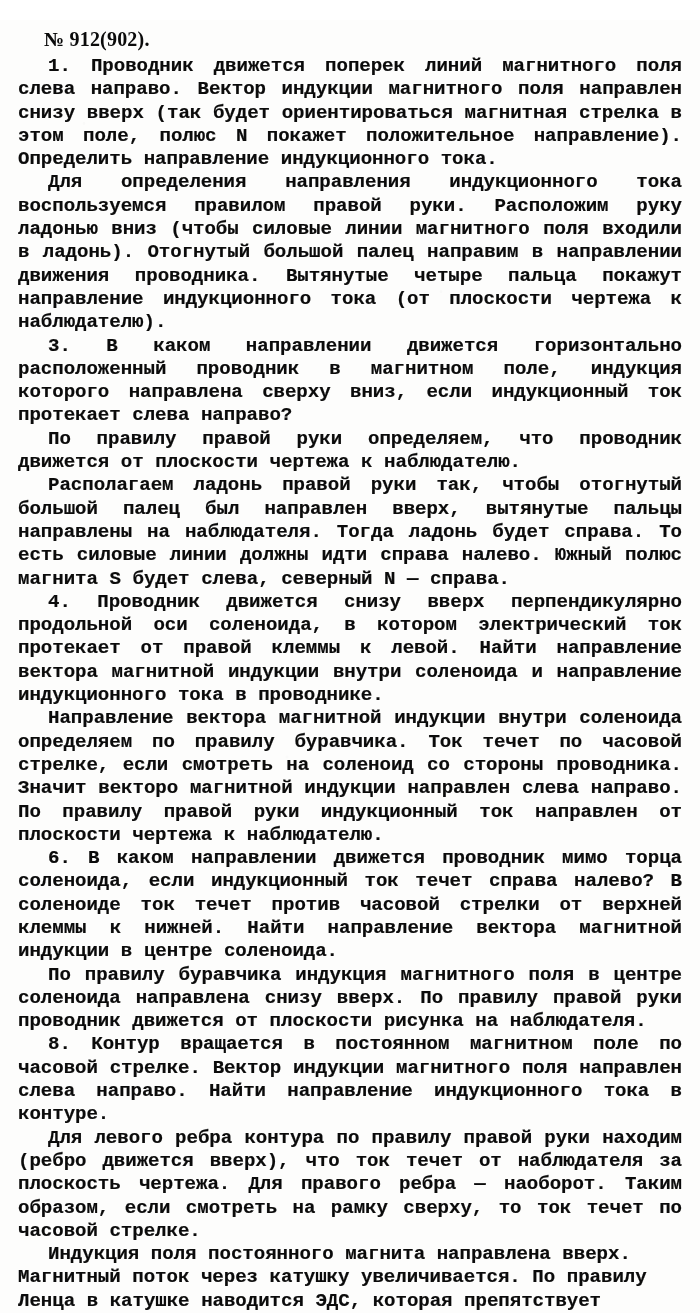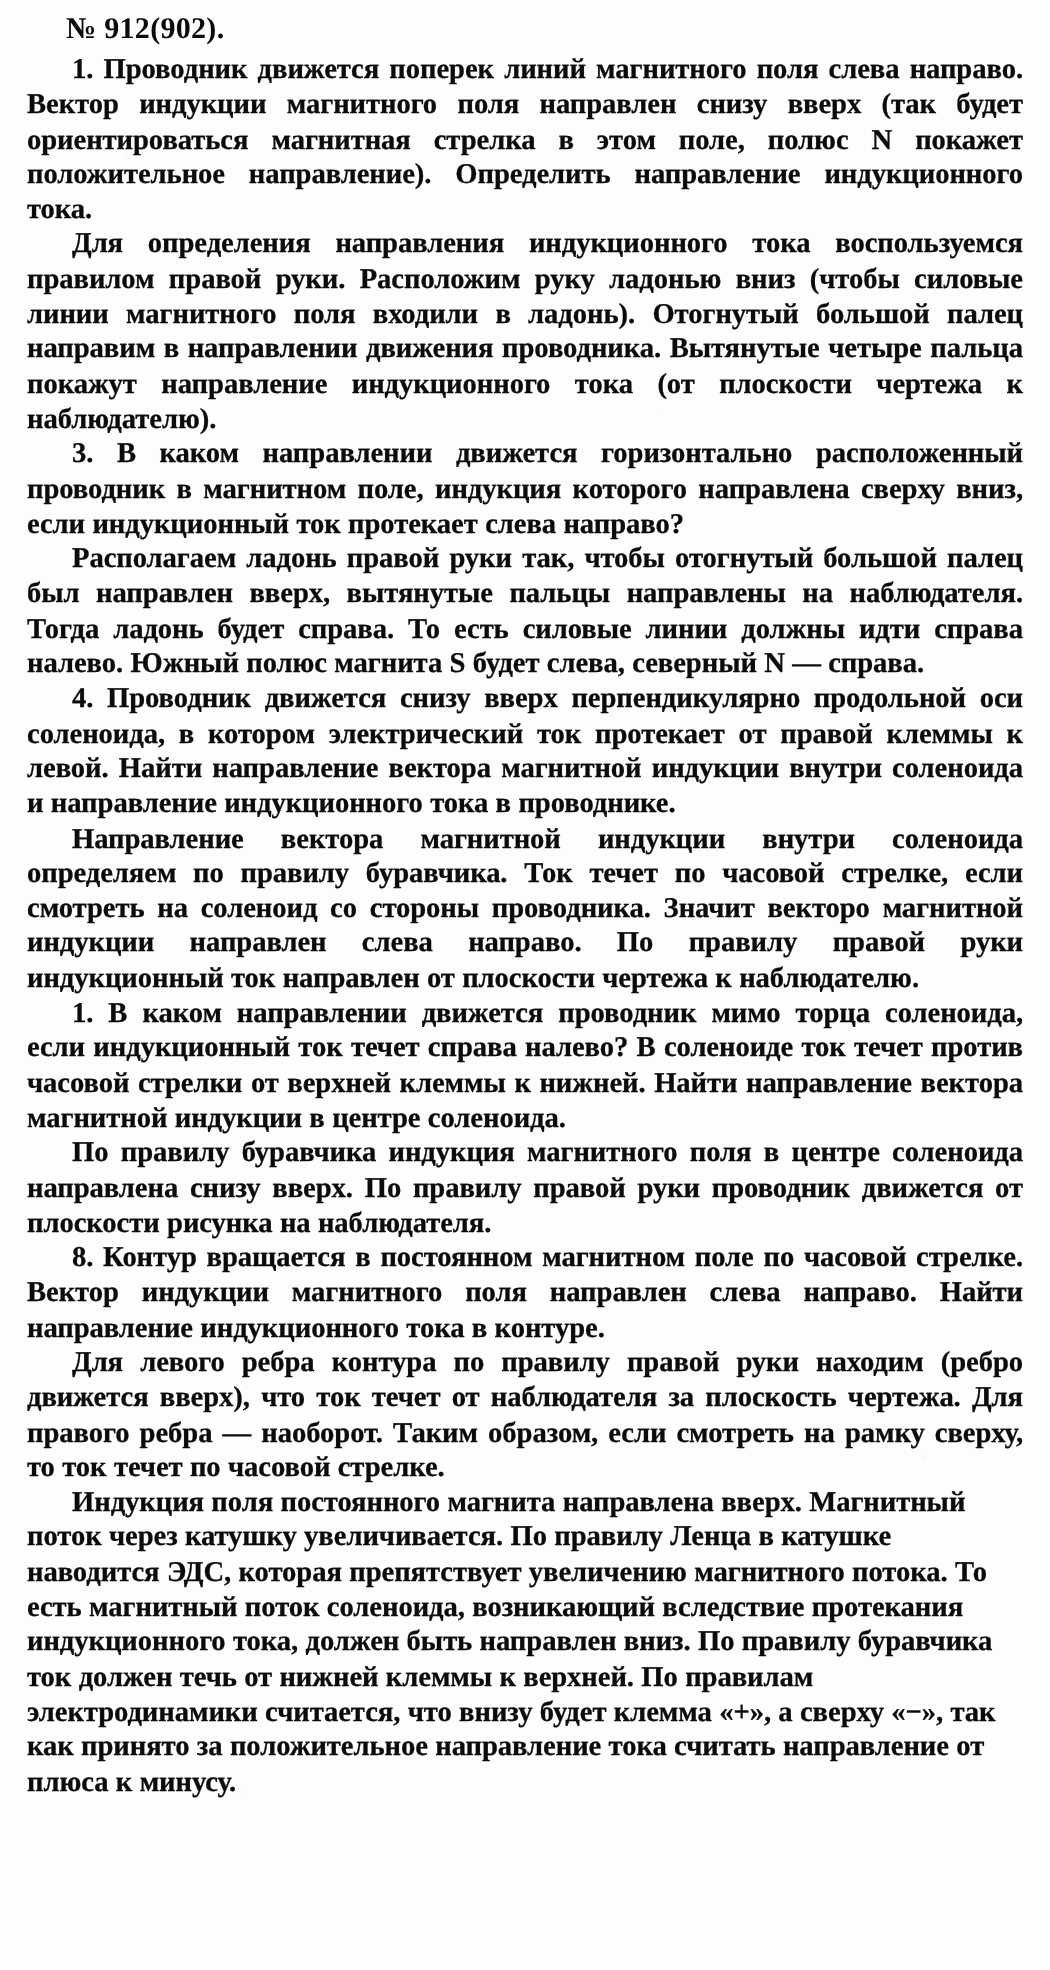--- a/index.html
+++ b/index.html
@@ -16,20 +16,21 @@
     color: #0b0b0b;
     position: relative;
   }
 
   
   #scan-page {
     position: absolute;
     inset: 0;
     background: #fdfdfc;
     padding: 12px;
+    margin-top: 20px;
   }
 
   
   #scan-noise {
     position: absolute;
     inset: 0;
     pointer-events: none;
     background:
       radial-gradient(circle at 12% 8%,  rgba(0,0,0,.020) 0 1px, transparent 2px),
       radial-gradient(circle at 63% 21%, rgba(0,0,0,.018) 0 1px, transparent 2px),
@@ -58,20 +59,21 @@
   .paragraph {
     font-weight: bold;
     font-size: 19.1px;
     line-height: 23.3px;
     text-align: justify;
     text-justify: inter-word;
     text-indent: 30px;
     margin: 0;
     letter-spacing: -0.05px;
     word-spacing: 0.2px;
+    font-family: Liberation Mono, monospace;
     
     -webkit-text-stroke: 0.18px #0b0b0b;
   }
   .paragraph:last-child { text-align: left; }
 
   
   .paragraph.justify-all { text-align-last: auto; }
 </style>
 </head>
 <body style="color: rgb(11, 11, 11);">
@@ -83,29 +85,30 @@
   <div id="text-column">
 
     <div class="exercise-heading">№ 912(902).</div>
 
     <p class="paragraph justify-all">1. Проводник движется поперек линий магнитного поля слева направо. Вектор индукции магнитного поля направлен снизу вверх (так будет ориентироваться магнитная стрелка в этом поле, полюс N покажет положительное направление). Определить направление индукционного тока.</p>
 
     <p class="paragraph justify-all">Для определения направления индукционного тока воспользуемся правилом правой руки. Расположим руку ладонью вниз (чтобы силовые линии магнитного поля входили в ладонь). Отогнутый большой палец направим в направлении движения проводника. Вытянутые четыре пальца покажут направление индукционного тока (от плоскости чертежа к наблюдателю).</p>
 
     <p class="paragraph">3. В каком направлении движется горизонтально расположенный проводник в магнитном поле, индукция которого направлена сверху вниз, если индукционный ток протекает слева направо?</p>
 
+    <p class="paragraph">По правилу правой руки определяем, что проводник движется от плоскости чертежа к наблюдателю.</p>
 
 
     <p class="paragraph justify-all">Располагаем ладонь правой руки так, чтобы отогнутый большой палец был направлен вверх, вытянутые пальцы направлены на наблюдателя. Тогда ладонь будет справа. То есть силовые линии должны идти справа налево. Южный полюс магнита S будет слева, северный N — справа.</p>
 
     <p class="paragraph">4. Проводник движется снизу вверх перпендикулярно продольной оси соленоида, в котором электрический ток протекает от правой клеммы к левой. Найти направление вектора магнитной индукции внутри соленоида и направление индукционного тока в проводнике.</p>
 
     <p class="paragraph">Направление вектора магнитной индукции внутри соленоида определяем по правилу буравчика. Ток течет по часовой стрелке, если смотреть на соленоид со стороны проводника. Значит векторо магнитной индукции направлен слева направо. По правилу правой руки индукционный ток направлен от плоскости чертежа к наблюдателю.</p>
 
-    <p class="paragraph">1. В каком направлении движется проводник мимо торца соленоида, если индукционный ток течет справа налево? В соленоиде ток течет против часовой стрелки от верхней клеммы к нижней. Найти направление вектора магнитной индукции в центре соленоида.</p>
+    <p class="paragraph">6. В каком направлении движется проводник мимо торца соленоида, если индукционный ток течет справа налево? В соленоиде ток течет против часовой стрелки от верхней клеммы к нижней. Найти направление вектора магнитной индукции в центре соленоида.</p>
 
     <p class="paragraph">По правилу буравчика индукция магнитного поля в центре соленоида направлена снизу вверх. По правилу правой руки проводник движется от плоскости рисунка на наблюдателя.</p>
 
     <p class="paragraph">8. Контур вращается в постоянном магнитном поле по часовой стрелке. Вектор индукции магнитного поля направлен слева направо. Найти направление индукционного тока в контуре.</p>
 
     <p class="paragraph">Для левого ребра контура по правилу правой руки находим (ребро движется вверх), что ток течет от наблюдателя за плоскость чертежа. Для правого ребра — наоборот. Таким образом, если смотреть на рамку сверху, то ток течет по часовой стрелке.</p>
 
 
     <p class="paragraph">Индукция поля постоянного магнита направлена вверх. Магнитный поток через катушку увеличивается. По правилу Ленца в катушке наводится ЭДС, которая препятствует увеличению магнитного потока. То есть магнитный поток соленоида, возникающий вследствие протекания индукционного тока, должен быть направлен вниз. По правилу буравчика ток должен течь от нижней клеммы к верхней. По правилам электродинамики считается, что внизу будет клемма «+», а сверху «−», так как принято за положительное направление тока считать направление от плюса к минусу.</p>
 

